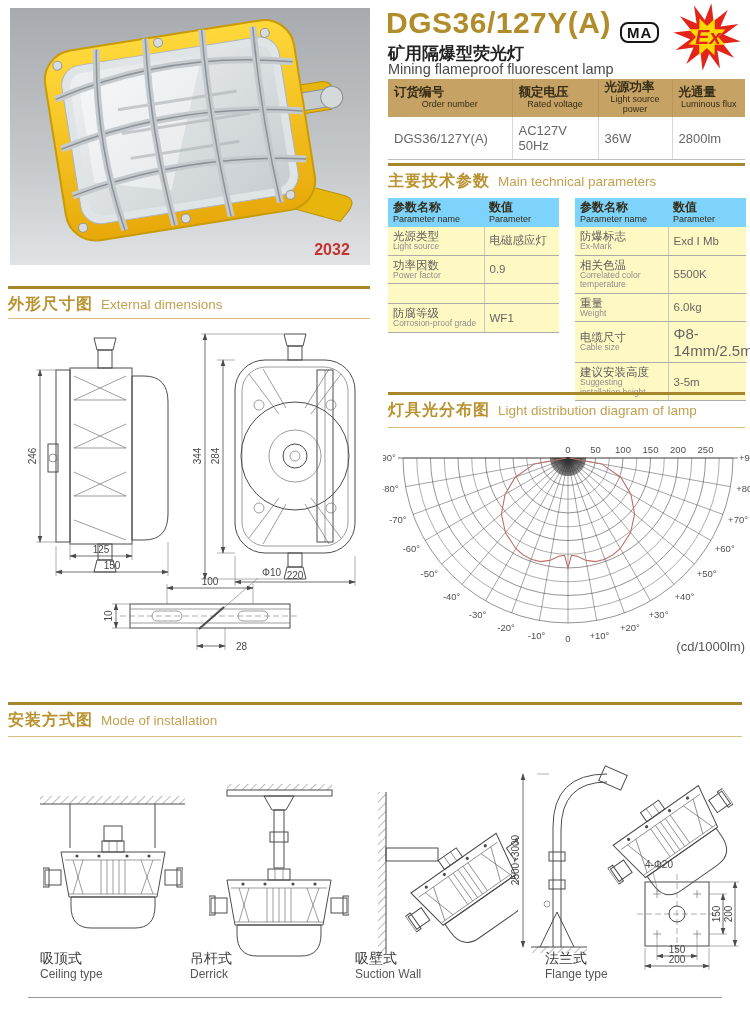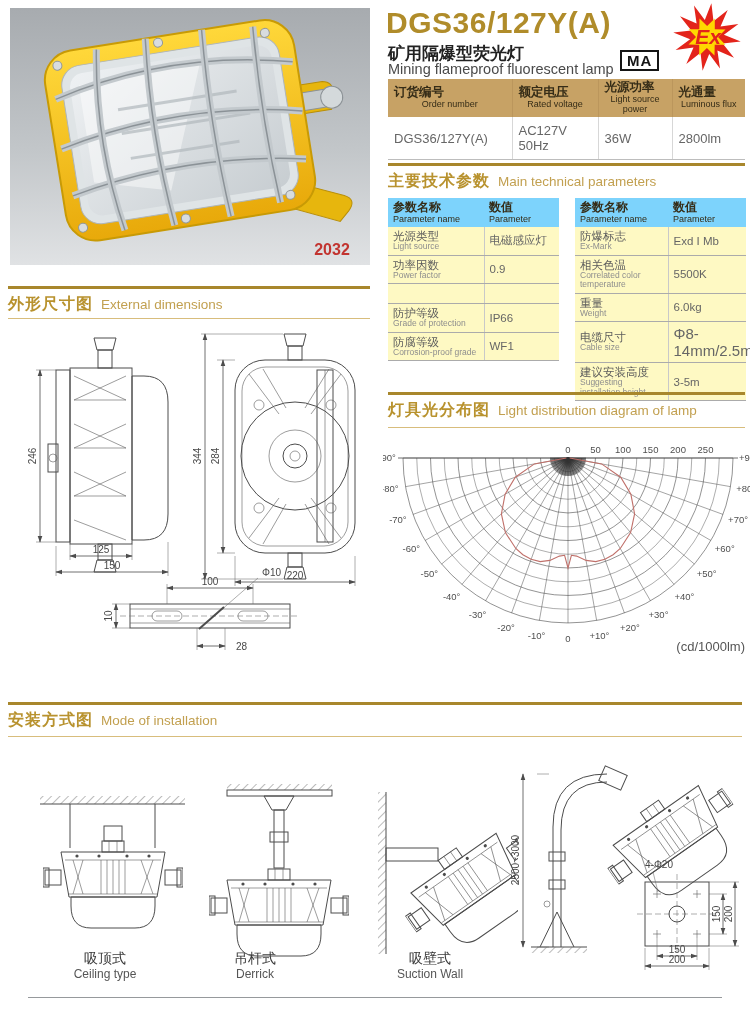--- a/index.html
+++ b/index.html
@@ -15,21 +15,21 @@
   .sec-title .en{font-size:13.5px;color:#c2a050;margin-left:8px;}
 
   
   #photo{left:10px;top:8px;width:360px;height:202px;}
   #photo svg{display:block;}
 
   
   #model-title{left:386px;top:6px;font-size:30px;font-weight:bold;color:#b08c2a;letter-spacing:0.5px;}
   #title-cn{left:388px;top:42px;font-size:17px;font-weight:bold;color:#222;}
   #title-en{left:388px;top:61px;font-size:14.5px;color:#4a4a4a;}
-  #ma-mark{left:620px;top:22px;border:2.5px solid #151515;border-radius:0;padding:0 5px;font-size:15px;font-weight:bold;color:#151515;letter-spacing:1px;margin-top:28px;}
+  #ma-mark{left:620px;top:22px;border:2.5px solid #151515;border-radius:8px;padding:0 5px;font-size:15px;font-weight:bold;color:#151515;letter-spacing:1px;}
   #ex-star{left:668px;top:3px;width:78px;height:68px;}
 
   
   #order-table{left:388px;top:79px;width:357px;border-collapse:collapse;table-layout:fixed;}
   #order-table th{background:#c7a265;color:#352c17;text-align:left;padding:2px 6px 3px;border-right:1px solid #b6judge;}
   #order-table th{border-right:1px solid #bb965c;}
   #order-table th .cn{display:block;font-size:12.5px;font-weight:bold;line-height:13px;}
   #order-table th .en{display:block;font-size:9px;font-weight:normal;line-height:10px;text-align:center;}
   #order-table td{font-size:13px;color:#666;padding:6px 6px;border-right:1px solid #d7d7d7;border-bottom:1px solid #bdbdbd;background:#fff;}
   #order-table th:last-child,#order-table td:last-child{border-right:none;}
@@ -48,21 +48,21 @@
 
   
   .ln{stroke:#4c4c4c;stroke-width:1;fill:none;}
   .lt{stroke:#5a5a5a;stroke-width:0.6;fill:none;}
   .dim{stroke:#4c4c4c;stroke-width:0.8;marker-start:url(#ar);marker-end:url(#ar);}
   .ext{stroke:#6a6a6a;stroke-width:0.55;}
   .dt{font-family:"Liberation Sans",sans-serif;font-size:10px;fill:#474747;}
   .dash{stroke:#777;stroke-width:0.6;stroke-dasharray:6 3;}
 
   
-  .inst-label{position:absolute;top:950px;text-align:center;}
+  .inst-label{position:absolute;top:950px;}
   .inst-label .cn{font-size:14px;color:#3c3c3c;line-height:17px;}
   .inst-label .en{font-size:12px;color:#555;line-height:15px;}
 
   #chart-wrap{left:383px;top:438px;width:370px;height:214px;}
   #chart-unit{position:absolute;right:8px;bottom:-2px;font-size:13px;color:#555;}
 </style>
 </head>
 <body>
 
 <div id="page">
@@ -218,27 +218,20 @@
             <span class="cn">功率因数</span>
             <span class="en">Power factor</span>
           </td>
       <td class="val">0.9</td>
     </tr>
     <tr style="height:20px;">
       <td>
             <span class="cn"></span>
           </td>
       <td class="val"></td>
-    </tr>
-    <tr>
-      <td>
-            <span class="cn">防护等级</span>
-            <span class="en">Grade of protection</span>
-          </td>
-      <td class="val">IP66</td>
     </tr>
     <tr>
       <td>
             <span class="cn">防腐等级</span>
             <span class="en">Corrosion-proof grade</span>
           </td>
       <td class="val">WF1</td>
     </tr>
   </tbody>
     </table>
@@ -628,15 +621,19 @@
     <div class="en">Ceiling type</div>
   </div>
   <div class="inst-label" style="left:190px;width:130px;">
     <div class="cn">吊杆式</div>
     <div class="en">Derrick</div>
   </div>
   <div class="inst-label" style="left:355px;width:150px;">
     <div class="cn">吸壁式</div>
     <div class="en">Suction Wall</div>
   </div>
+  <div class="inst-label" style="left:545px;width:150px;">
+    <div class="cn">法兰式</div>
+    <div class="en">Flange type</div>
+  </div>
 
   <div class="abs" style="left:28px;top:997px;width:694px;height:1px;background:#96999c;"></div>
 </div>
 
 </body></html>

